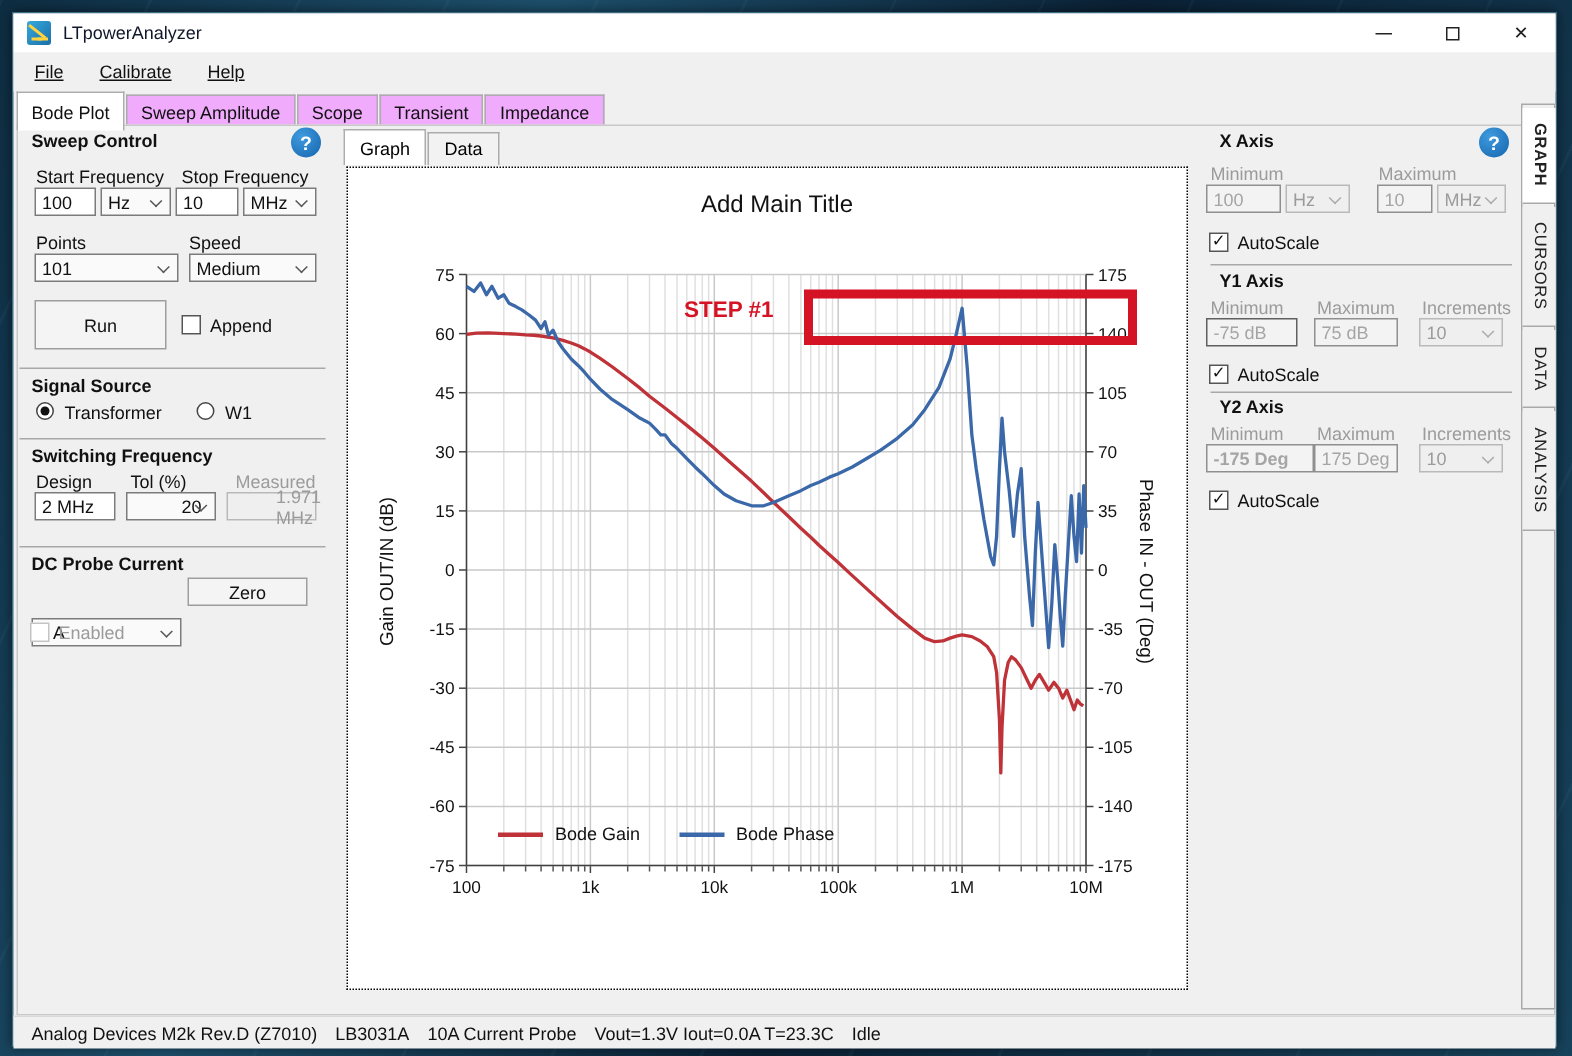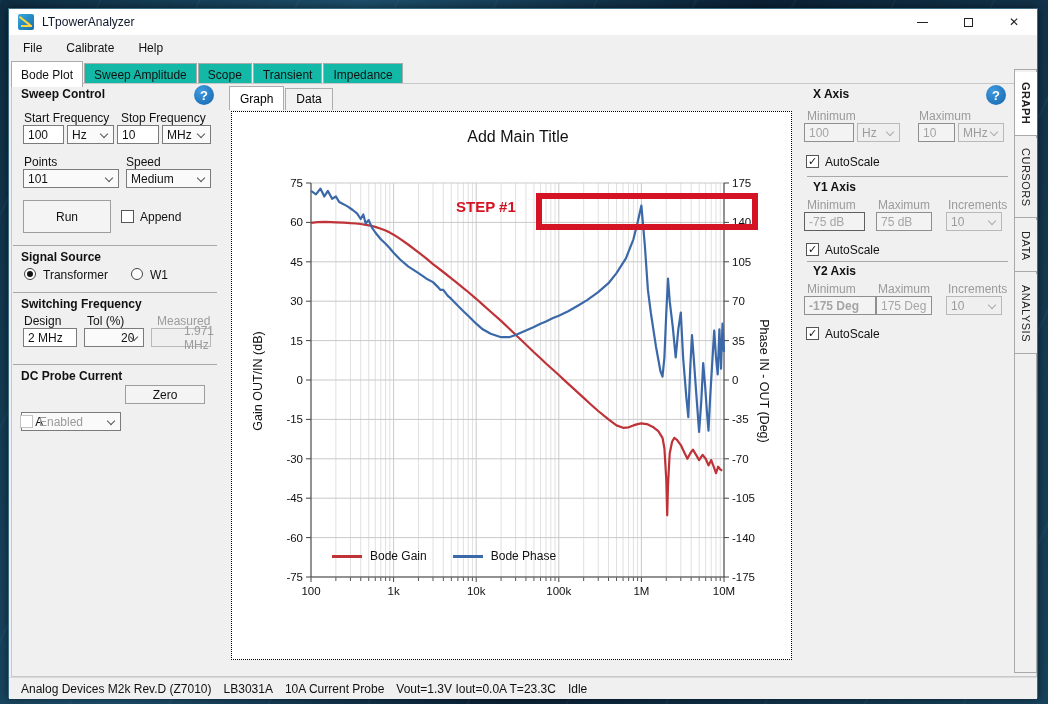--- a/index.html
+++ b/index.html
@@ -20,24 +20,24 @@
   .app-icon::before { content:""; position:absolute; left:2px; top:2px; width:14px; height:2px; background:#ffd23e; transform:rotate(38deg); transform-origin:left top; }
   .app-icon::after  { content:""; position:absolute; left:3px; bottom:3px; width:7px; height:2px; background:#ffd23e; box-shadow:4px 0 0 #ffd23e; }
   .win-title { font-size:12px; color:#0f172a; margin-left:8px; }
   .win-btns { position:absolute; right:0; top:0; height:26px; display:flex; }
   .win-btn { width:46px; height:26px; display:flex; align-items:center; justify-content:center; color:#222; font-size:12px; }
   .glyph-min { display:inline-block; width:11px; border-top:1px solid #222; }
   .glyph-max { display:inline-block; width:9px; height:9px; border:1px solid #222; }
   .glyph-close { font-size:12px; }
   
   .menubar { position:absolute; left:0; top:26px; width:100%; height:26px; background:#f0f0f0; display:flex; align-items:center; font-size:12px; color:#111; }
-  .menu-item { padding:4px 10px; margin-left:4px; }
+  .menu-item { padding:4px 10px; margin-left:4px;text-decoration:underline; }
   
   .main-tabs { position:absolute; left:2px; top:52px; display:flex; align-items:flex-end; font-size:12px; }
-  .mtab { padding:4px 9px 5px; background:#14b8a6; border:1px solid #acacac; border-bottom:none; margin-right:1px; color:#111; }
+  .mtab { padding:4px 9px 5px; background:#f0abfc; border:1px solid #acacac; border-bottom:none; margin-right:1px; color:#111; }
   .mtab.active { background:#ffffff; padding-top:6px; position:relative; z-index:2; }
   .tabpage { position:absolute; left:2px; top:74px; width:1026px; height:594px; background:#f0f0f0; border:1px solid #c8c8c8; }
   
   .lbl { position:absolute; font-size:12px; color:#111; white-space:nowrap; }
   .lbl-gray { position:absolute; font-size:12px; color:#9b9b9b; white-space:nowrap; }
   .sec-title { position:absolute; font-size:12px; font-weight:bold; color:#111; white-space:nowrap; }
   .tb { position:absolute; background:#fff; border:1px solid #7b7b7b; font-size:12px; color:#111; padding:1px 4px; display:flex; align-items:center; }
   .tb.dis { background:#efefef; color:#9b9b9b; border-color:#b9b9b9; }
   .tb.dis2 { background:#f3f3f3; color:#a5a5a5; border-color:#8f8f8f; }
   .combo { position:absolute; background:#fafafa; border:1px solid #7b7b7b; font-size:12px; color:#111; padding:1px 18px 1px 4px; display:flex; align-items:center; }

